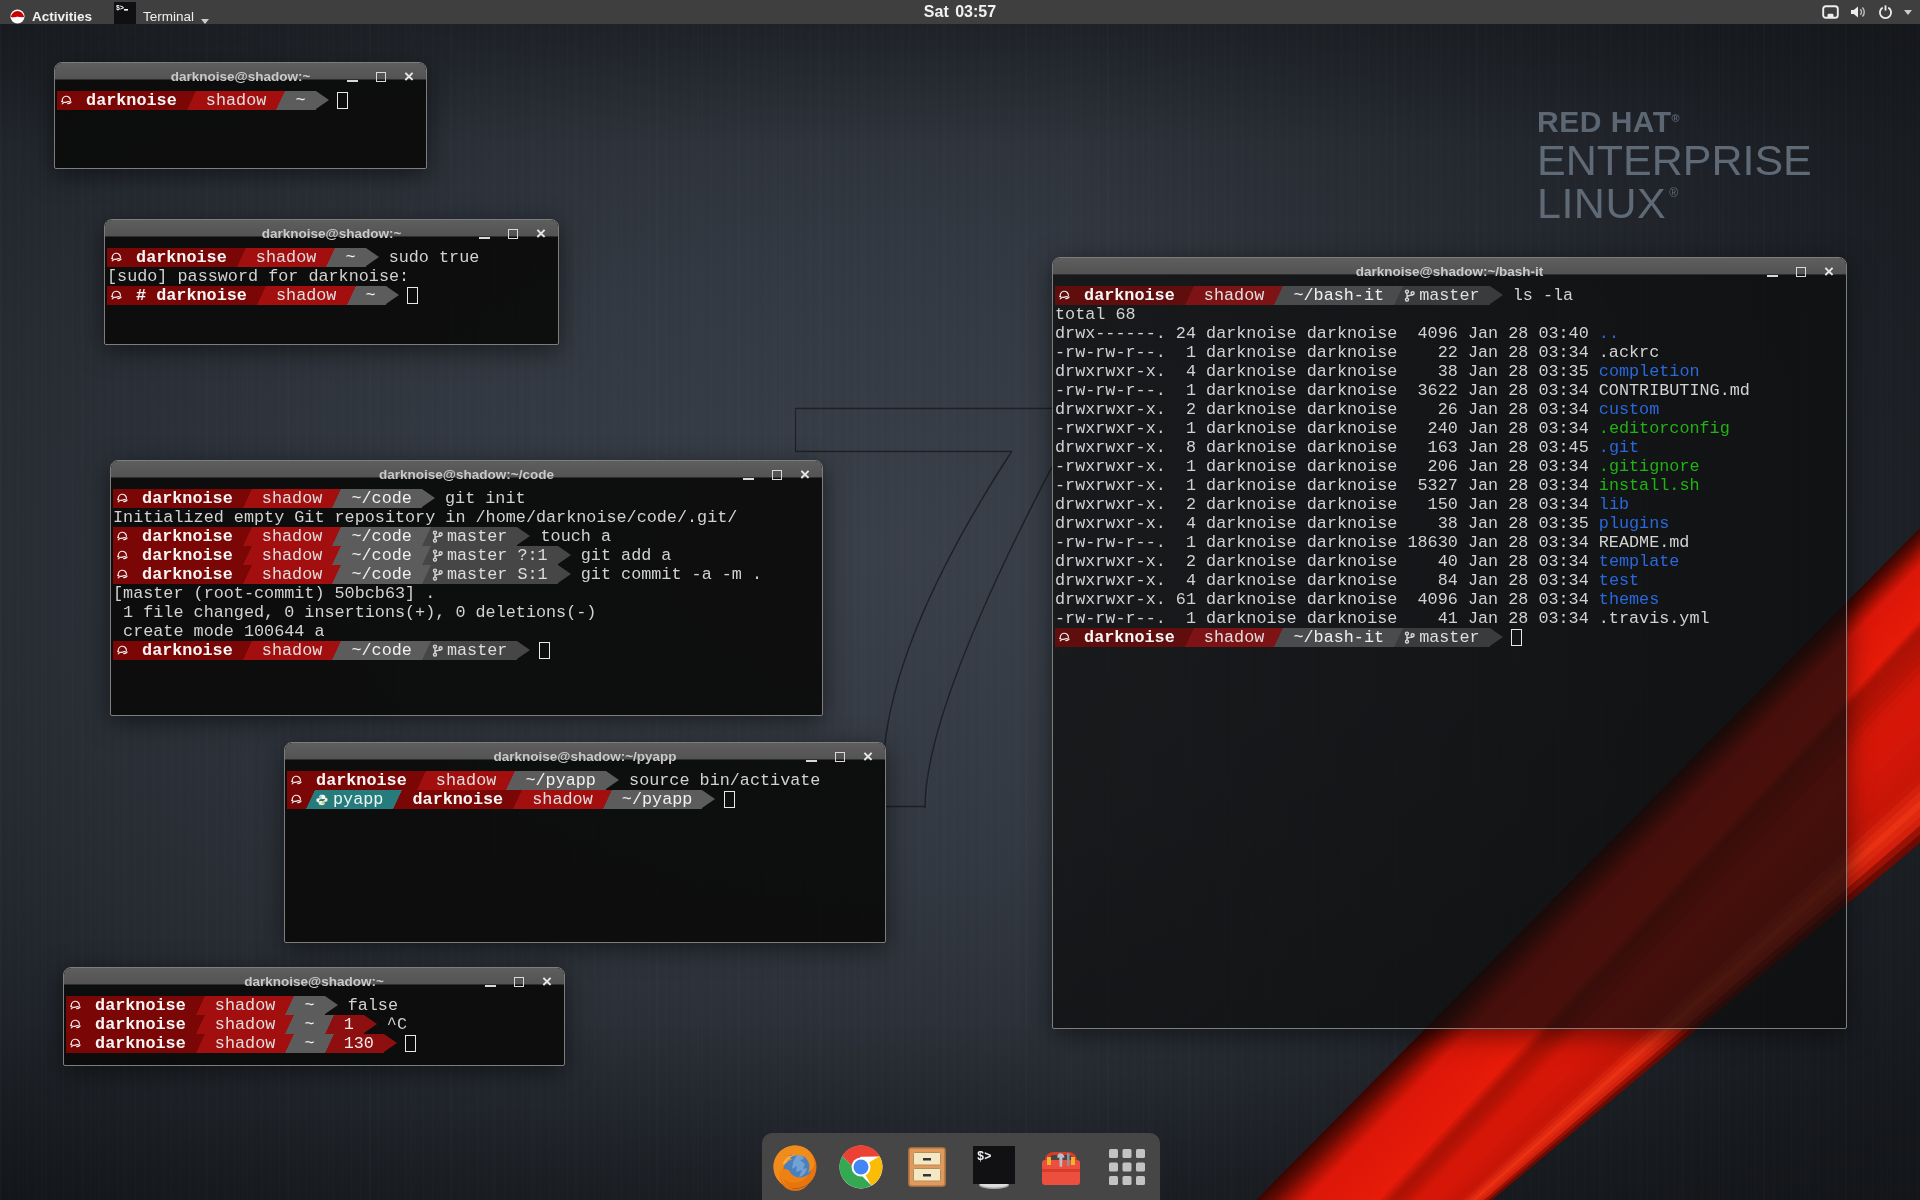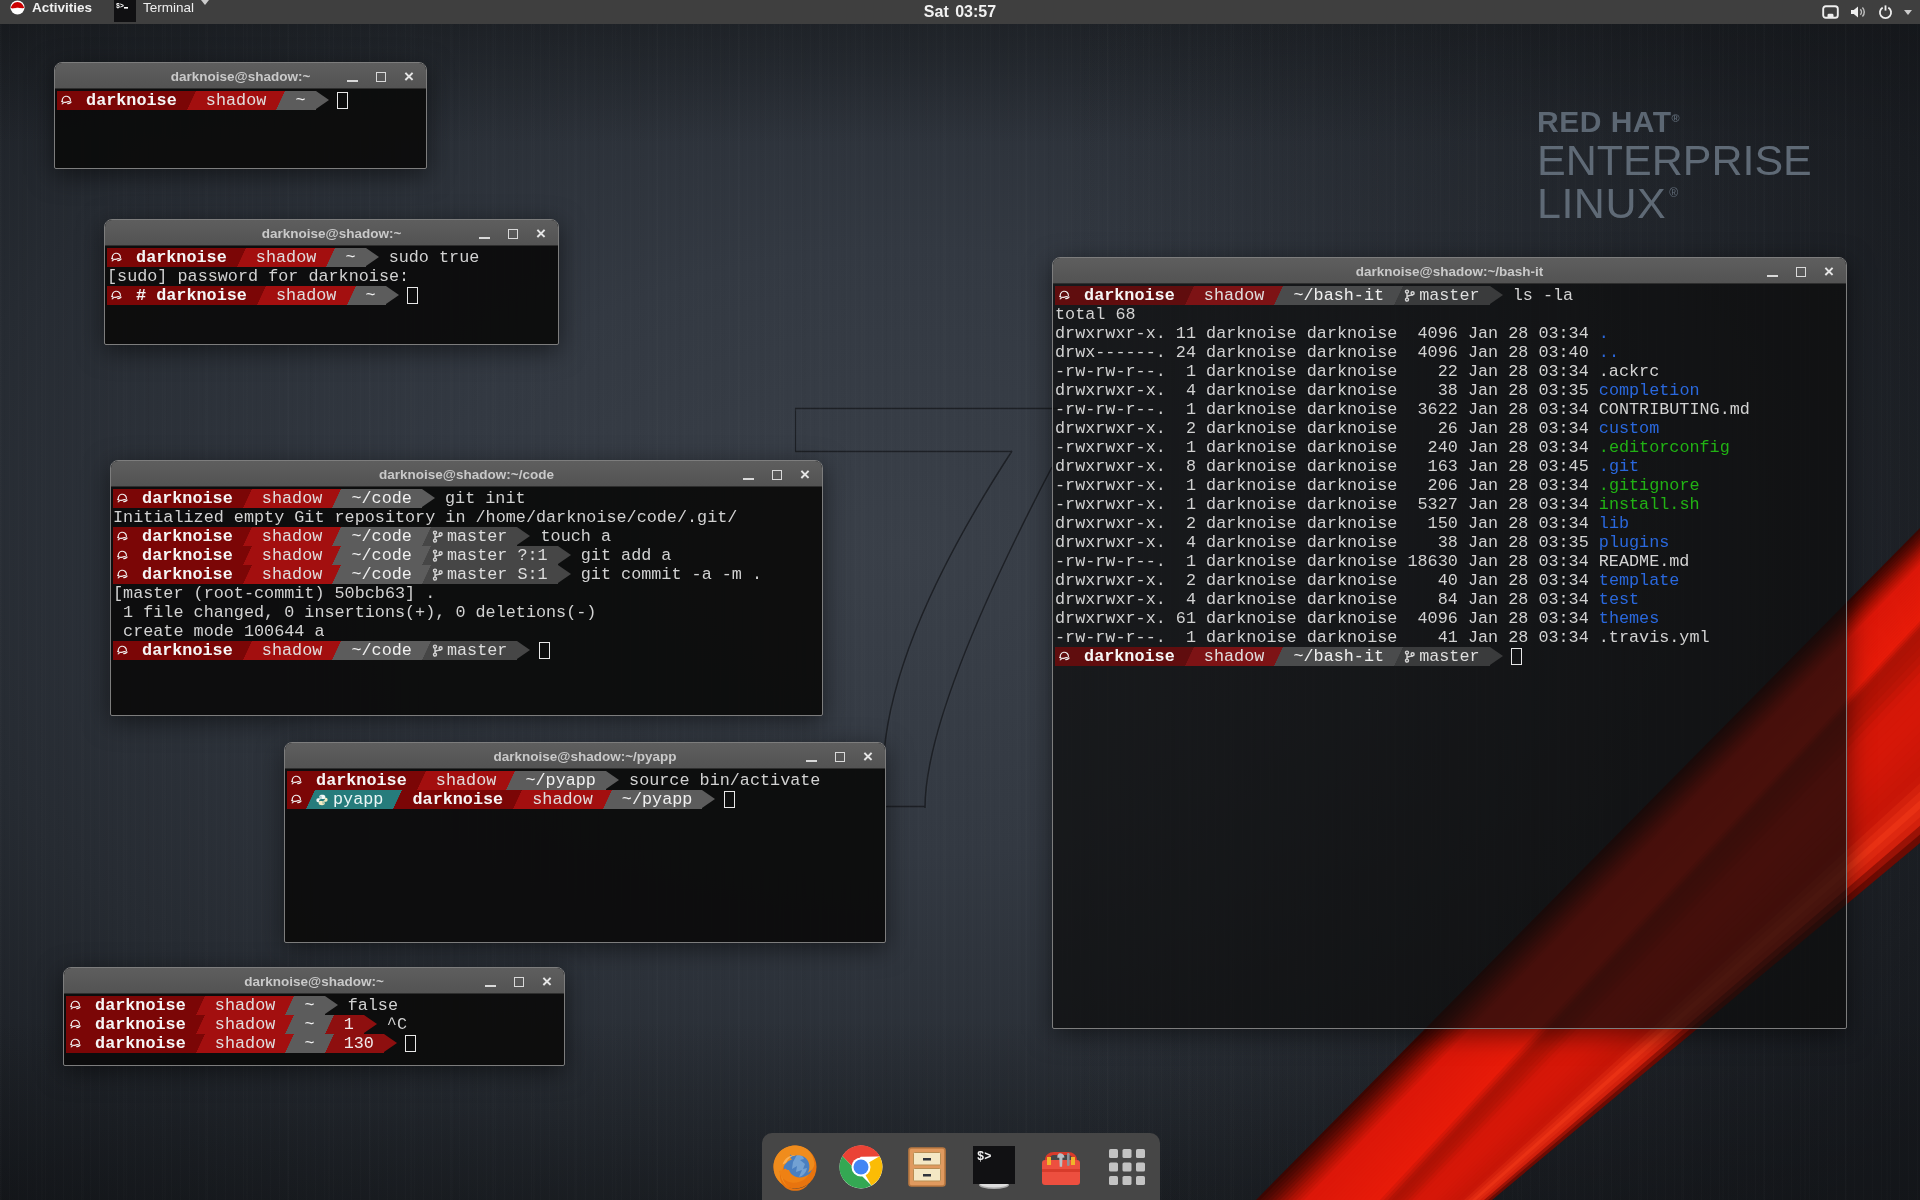--- a/index.html
+++ b/index.html
@@ -10,21 +10,21 @@
  repeating-linear-gradient(90deg, rgba(255,255,255,0.008) 0 2px, rgba(255,255,255,0) 2px 23px, rgba(0,0,0,0.013) 23px 26px, rgba(0,0,0,0) 26px 41px)}
 
 #logo{position:absolute;left:1537px;top:0;color:#5f6a76}
 #l1,#l2,#l3{position:absolute;left:0;white-space:nowrap}
 #l1{top:105px;font-size:30px;font-weight:bold;letter-spacing:0.5px;color:#5c6773}
 #l2{top:136px;font-size:43px;letter-spacing:0px}
 #l3{top:179px;font-size:43px;letter-spacing:0.5px}
 .reg{font-size:11px;vertical-align:10px}.reg2{font-size:12px;vertical-align:21px;margin-left:3px}
 
 .win{position:absolute;border:1px solid #7d7d7d;border-radius:8px 8px 2px 2px;box-shadow:0 6px 26px rgba(0,0,0,.5)}
-.tbar{height:26px;background:linear-gradient(#5e5e5e,#535353);border-bottom:1px solid #2e2e2e;border-radius:7px 7px 0 0;position:relative;text-align:center}
+.tbar{height:17px;background:linear-gradient(#5e5e5e,#535353);border-bottom:1px solid #2e2e2e;border-radius:7px 7px 0 0;position:relative;text-align:center}
 .ttl{font-size:13.5px;font-weight:bold;color:#c9c9c9;line-height:27px}
 .btns{position:absolute;right:0;top:0;height:27px;display:flex;align-items:center}
 .bmin{width:11px;border-top:2px solid #d9d9d9;margin:8px 9px 0 9px}
 .bmax{width:10px;height:10px;border:1.7px solid #d9d9d9;margin:0 9px}
 .bclo{font-size:17px;font-weight:bold;color:#e6e6e6;line-height:27px;margin:0 12px 0 9px;font-family:"Liberation Sans"}
 .scr{position:absolute;left:0;right:0;top:28px;bottom:0;overflow:hidden;padding:0 0 14px 2px}
 
 .row{display:flex;height:19px;font:16.8px/19px "Liberation Mono",monospace;color:#d2d2d2;white-space:pre}
 .t{white-space:pre}
 .sg{display:flex;align-items:center;height:19px;white-space:pre;color:#ececec}
@@ -37,21 +37,21 @@
 .sp{width:9px;height:19px}
 .ar{width:0;height:0;border-top:9.5px solid transparent;border-bottom:9.5px solid transparent;border-left:13px solid #000}
 .cur{width:11px;height:16.5px;border:1.6px solid #e8e8e8;margin-top:1px;margin-left:-2px}
 .hat{margin:0 3px 0 3px}
 .g{color:#21b214}.b{color:#2a68dd}
 
 #dock{position:absolute;left:762px;top:1133px;width:398px;height:67px;background:#464646;border-radius:10px 10px 0 0;display:flex;align-items:center;justify-content:space-between;padding:0 9px}
 .di{display:block}
 
 #topbar{position:absolute;left:0;top:0;width:1920px;height:24px;background:#3f3f3f;color:#eee}
-#tb-left{position:absolute;left:10px;top:0;height:24px;display:flex;align-items:flex-start}
+#tb-left{position:absolute;left:10px;top:0;height:24px;display:flex;align-items:flex-end}
 #act{font-size:13.5px;font-weight:bold;color:#f0f0f0}
 #appico{margin-left:22px;display:flex}
 #aname{font-size:13.5px;font-weight:normal;margin-left:7px}
 #acar{width:0;height:0;border-left:4.5px solid transparent;border-right:4.5px solid transparent;border-top:5.5px solid #ccc;margin-left:7px}
 #clock{position:absolute;left:0;right:0;top:0;text-align:center;font-size:16px;font-weight:bold;line-height:24px;color:#f2f2f2;word-spacing:2px}
 #tb-right{position:absolute;right:8px;top:0;height:24px;display:flex;align-items:center;gap:11px}
 #tcar{width:0;height:0;border-left:4.5px solid transparent;border-right:4.5px solid transparent;border-top:5.5px solid #ccc}
 </style></head>
 <body>
 <div id="stage">
@@ -362,21 +362,20 @@
               </g>
             </svg>&nbsp;darknoise </span><i class="sp" style="background:linear-gradient(to bottom right,#600d0e 49%,#7d1315 51%)"></i><span class="sg s-h" style="background:#7d1315;"> shadow </span><i class="sp" style="background:linear-gradient(to bottom right,#7d1315 49%,#4a4b4c 51%)"></i><span class="sg s-p" style="background:#4a4b4c;"> ~/bash-it </span><i class="sp" style="background:linear-gradient(to bottom right,#4a4b4c 49%,#3a3b3c 51%)"></i><span class="sg s-g" style="background:#3a3b3c;"> <svg width="11" height="13" viewBox="0 0 11 13" style="margin:0 4px 0 1px">
               <g stroke="#d6d6d6" stroke-width="1.4" fill="none">
                 <circle cx="3" cy="2.6" r="1.5"></circle>
                 <circle cx="8.6" cy="4.2" r="1.5"></circle>
                 <circle cx="3" cy="10.6" r="1.5"></circle>
                 <path d="M3 4.2v4.9M3 8.2c0-2.4 5.6-1.4 5.6-2.5"></path>
               </g>
             </svg>master </span><i class="ar" style="border-left-color:#3a3b3c"></i><span class="t"> ls -la</span></div>
         <div class="row"><span class="t">total 68</span></div>
-        <div class="row"><span class="t">drwxrwxr-x. 11 darknoise darknoise  4096 Jan 28 03:34 <span class="b">.</span></span></div>
         <div class="row"><span class="t">drwx------. 24 darknoise darknoise  4096 Jan 28 03:40 <span class="b">..</span></span></div>
         <div class="row"><span class="t">-rw-rw-r--.  1 darknoise darknoise    22 Jan 28 03:34 .ackrc</span></div>
         <div class="row"><span class="t">drwxrwxr-x.  4 darknoise darknoise    38 Jan 28 03:35 <span class="b">completion</span></span></div>
         <div class="row"><span class="t">-rw-rw-r--.  1 darknoise darknoise  3622 Jan 28 03:34 CONTRIBUTING.md</span></div>
         <div class="row"><span class="t">drwxrwxr-x.  2 darknoise darknoise    26 Jan 28 03:34 <span class="b">custom</span></span></div>
         <div class="row"><span class="t">-rwxrwxr-x.  1 darknoise darknoise   240 Jan 28 03:34 <span class="g">.editorconfig</span></span></div>
         <div class="row"><span class="t">drwxrwxr-x.  8 darknoise darknoise   163 Jan 28 03:45 <span class="b">.git</span></span></div>
         <div class="row"><span class="t">-rwxrwxr-x.  1 darknoise darknoise   206 Jan 28 03:34 <span class="g">.gitignore</span></span></div>
         <div class="row"><span class="t">-rwxrwxr-x.  1 darknoise darknoise  5327 Jan 28 03:34 <span class="g">install.sh</span></span></div>
         <div class="row"><span class="t">drwxrwxr-x.  2 darknoise darknoise   150 Jan 28 03:34 <span class="b">lib</span></span></div>

